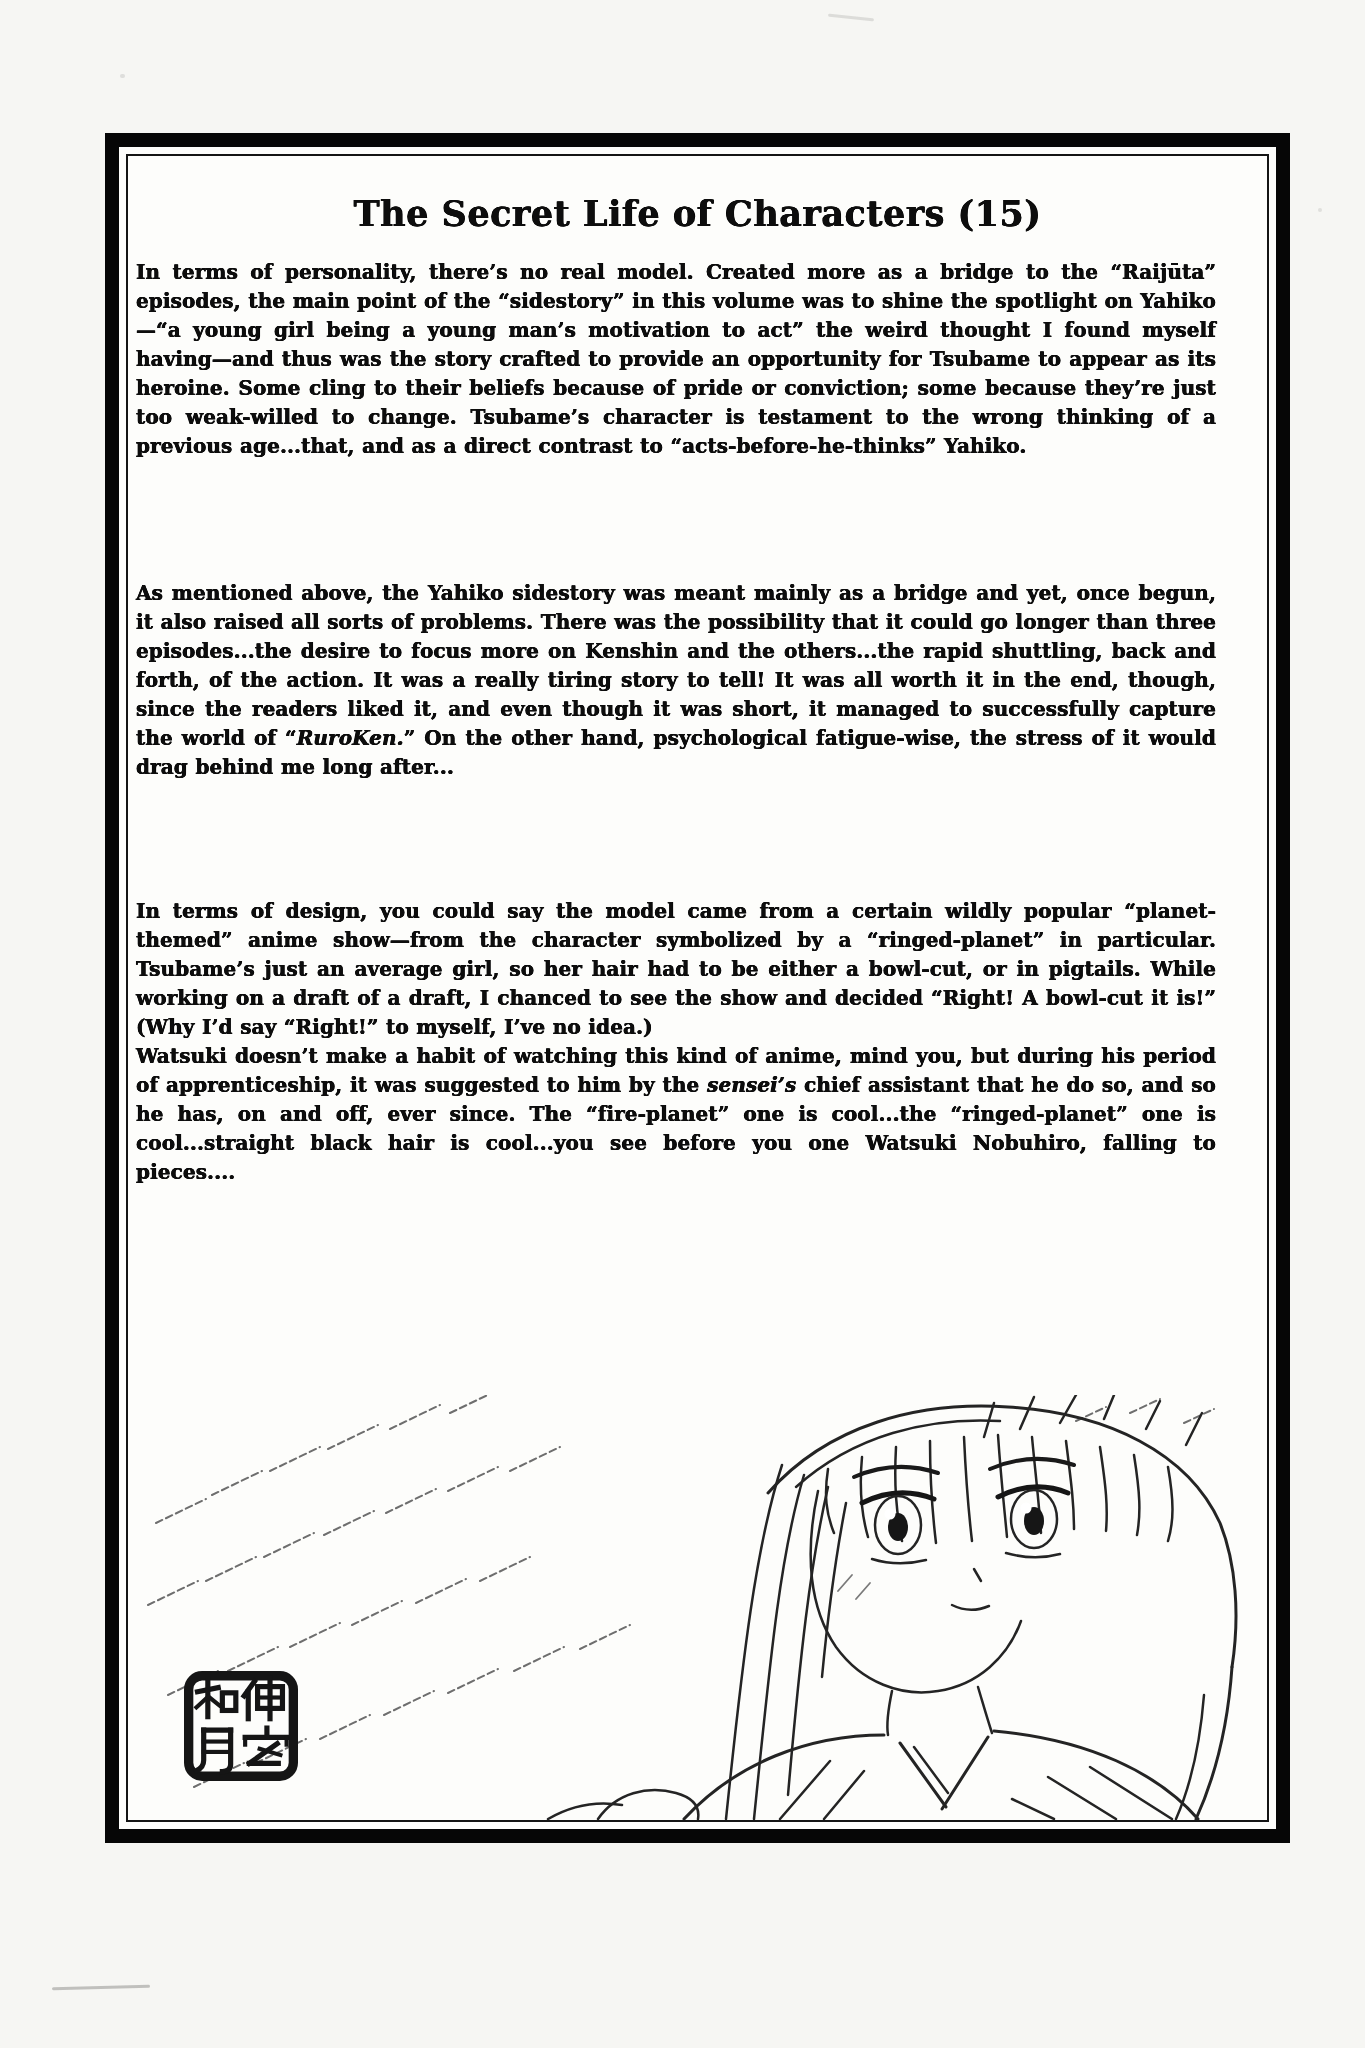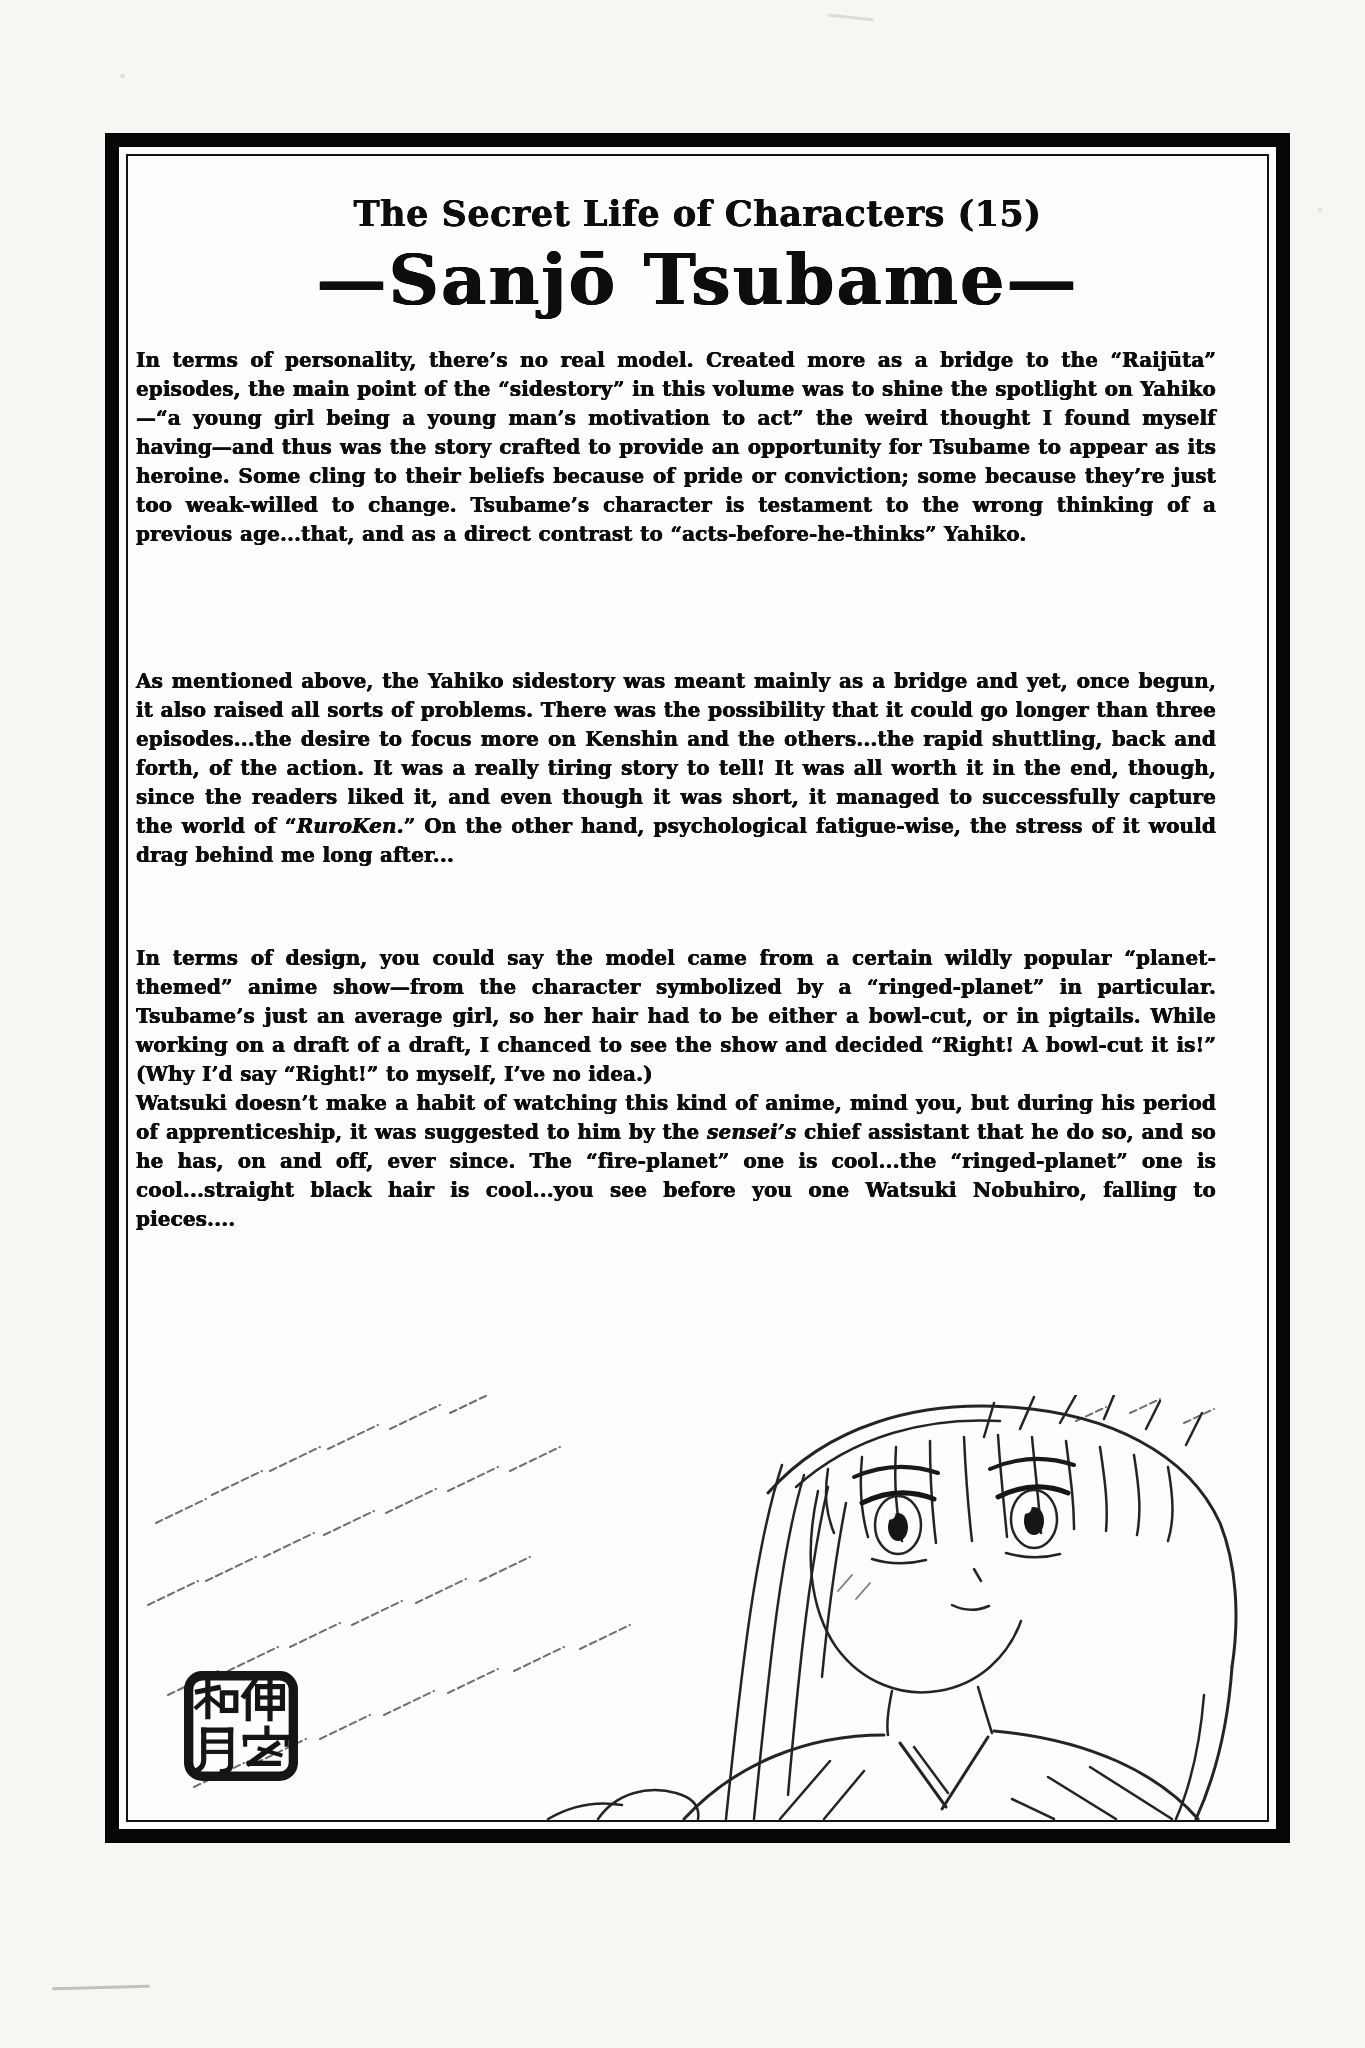--- a/index.html
+++ b/index.html
@@ -50,21 +50,21 @@
   
   .essay { margin-left:8px; width:1080px; }
   .essay p {
     font-size:20px; font-weight:bold; line-height:29px;
     text-align:justify;
     letter-spacing:.1px; word-spacing:.5px;
     text-shadow:.3px 0 0 #000,-.3px 0 0 #000;
   }
   .essay p.p1 { margin-top:24px; }
   .essay p.p2 { margin-top:118px; }
-  .essay p.p3 { margin-top:74px; }
+  .essay p.p3 { margin-top:115px; }
   .essay p.p4 { }
 
   
   .illustration {
     position:absolute; left:0; bottom:0; width:1139px; height:425px;
   }
   .sketch { position:absolute; inset:0; }
   .sketch path, .sketch line, .sketch ellipse, .sketch rect {
     fill:none; stroke:#242424; stroke-width:2.5; stroke-linecap:round; stroke-linejoin:round;
   }
@@ -91,21 +91,20 @@
 <div class="artifact smudge-top"></div>
 <div class="artifact speck-a"></div>
 <div class="artifact speck-b"></div>
 <div class="artifact smudge-bottom"></div>
 
 <div class="frame">
   <div class="frame-inner">
     <div class="content">
 
       <div class="series-title">The Secret Life of Characters (15)</div>
-      <div class="character-name">—Sanjō Tsubame—</div>
 
       <div class="essay">
         <p class="p1">In terms of personality, there’s no real model. Created more as a bridge to the “Raijūta” episodes, the main point of the “sidestory” in this volume was to shine the spotlight on Yahiko—“a young girl being a young man’s motivation to act” the weird thought I found myself having—and thus was the story crafted to provide an opportunity for Tsubame to appear as its heroine. Some cling to their beliefs because of pride or conviction; some because they’re just too weak-willed to change. Tsubame’s character is testament to the wrong thinking of a previous age...that, and as a direct contrast to “acts-before-he-thinks” Yahiko.</p>
         <p class="p2">As mentioned above, the Yahiko sidestory was meant mainly as a bridge and yet, once begun, it also raised all sorts of problems. There was the possibility that it could go longer than three episodes...the desire to focus more on Kenshin and the others...the rapid shuttling, back and forth, of the action. It was a really tiring story to tell! It was all worth it in the end, though, since the readers liked it, and even though it was short, it managed to successfully capture the world of “<i>RuroKen.</i>” On the other hand, psychological fatigue-wise, the stress of it would drag behind me long after...</p>
         <p class="p3">In terms of design, you could say the model came from a certain wildly popular “planet-themed” anime show—from the character symbolized by a “ringed-planet” in particular. Tsubame’s just an average girl, so her hair had to be either a bowl-cut, or in pigtails. While working on a draft of a draft, I chanced to see the show and decided “Right! A bowl-cut it is!” (Why I’d say “Right!” to myself, I’ve no idea.)</p>
         <p class="p4">Watsuki doesn’t make a habit of watching this kind of anime, mind you, but during his period of apprenticeship, it was suggested to him by the <i>sensei’s</i> chief assistant that he do so, and so he has, on and off, ever since. The “fire-planet” one is cool...the “ringed-planet” one is cool...straight black hair is cool...you see before you one Watsuki Nobuhiro, falling to pieces....</p>
       </div>
 
       <div class="illustration">
 

